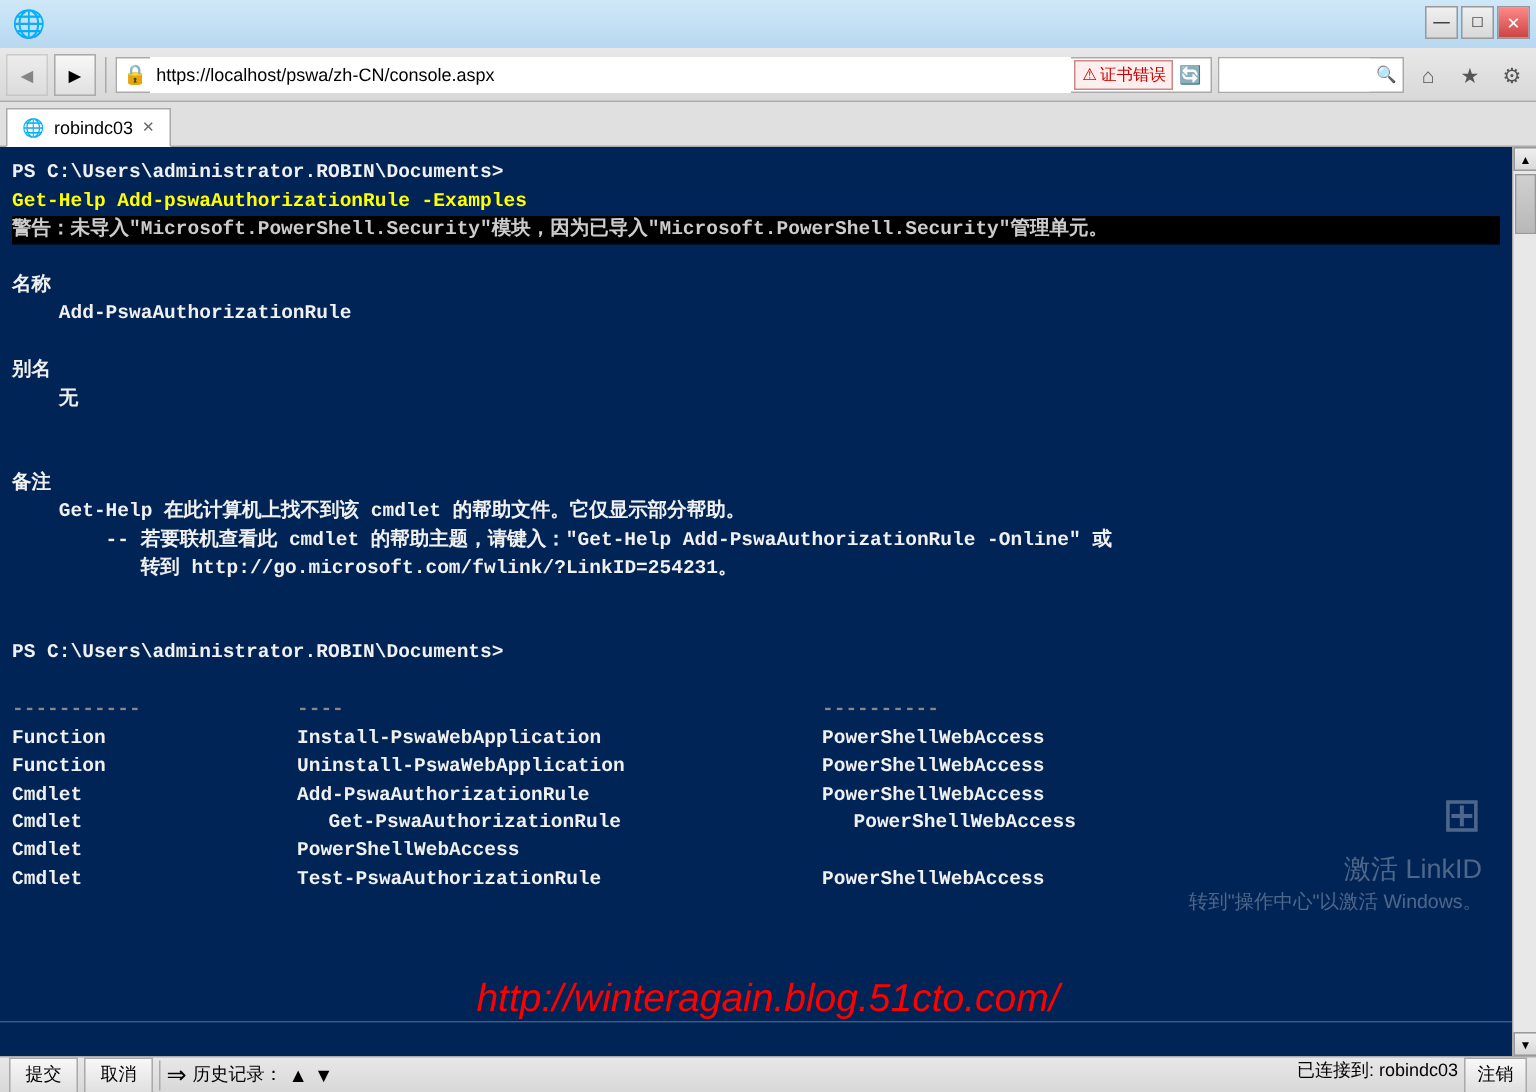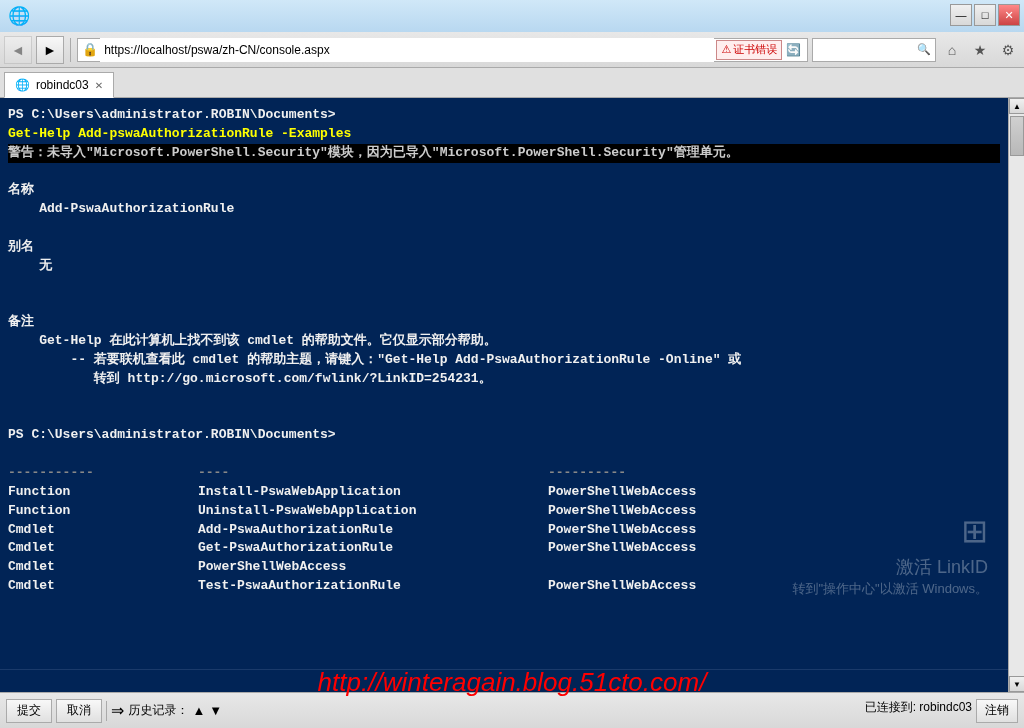--- a/index.html
+++ b/index.html
@@ -34,41 +34,41 @@
     .ie-tool-btn { width: 24px; height: 24px; display: flex; align-items: center; justify-content: center; font-size: 14px; cursor: pointer; color: #555; }
 
     
     .content-area { flex: 1; display: flex; overflow: hidden; }
     .main-content { flex: 1; overflow: hidden; display: flex; flex-direction: column; }
 
     
     .ps-console { flex: 1; background: #012456; color: #f0f0f0; font-family: Consolas, 'Courier New', monospace; font-size: 13px; padding: 8px; overflow: hidden; position: relative; line-height: 1.45; }
 
     
-    .bottom-bar { height: 36px; background: linear-gradient(to bottom, #e8e8e8, #d8d8d8); border-top: 1px solid #aaa; display: flex; align-items: center; padding: 0 6px; gap: 4px; }
+    .bottom-bar { height: 24px; background: linear-gradient(to bottom, #e8e8e8, #d8d8d8); border-top: 1px solid #aaa; display: flex; align-items: center; padding: 0 6px; gap: 4px; }
     .bottom-btn { height: 24px; padding: 0 10px; border: 1px solid #aaa; background: linear-gradient(to bottom, #f8f8f8, #e0e0e0); font-size: 12px; cursor: pointer; }
     .history-nav { display: flex; align-items: center; gap: 4px; font-size: 12px; }
     .status-right { margin-left: auto; display: flex; align-items: flex-start; gap: 4px; font-size: 12px; }
     .logout-btn { height: 24px; padding: 0 8px; border: 1px solid #aaa; background: linear-gradient(to bottom, #f8f8f8, #e0e0e0); font-size: 12px; cursor: pointer; }
 
     
     .ps-input-area { background: #012456; border-top: 1px solid #1a3a6a; }
     .ps-input { width: 100%; height: 22px; background: #012456; color: #f0f0f0; border: none; outline: none; font-family: Consolas, 'Courier New', monospace; font-size: 13px; padding: 0 8px; caret-color: white; }
 
     
     .scrollbar-v { width: 16px; background: #d4d4d4; border-left: 1px solid #aaa; display: flex; flex-direction: column; }
     .scroll-btn { width: 16px; height: 16px; background: linear-gradient(to bottom, #f0f0f0, #d8d8d8); border: 1px solid #999; display: flex; align-items: center; justify-content: center; font-size: 8px; cursor: pointer; }
     .scroll-track { flex: 1; background: #e8e8e8; position: relative; }
     .scroll-thumb { width: 14px; height: 40px; background: linear-gradient(to bottom, #d0d0d0, #b8b8b8); border: 1px solid #999; position: absolute; top: 2px; left: 1px; cursor: pointer; }
 
     
     .watermark { position: absolute; bottom: 70px; right: 20px; color: rgba(255,255,255,0.3); font-size: 18px; font-family: 'Segoe UI', sans-serif; text-align: right; pointer-events: none; }
 
     
-    .url-watermark { position: absolute; bottom: 30px; left: 0; right: 0; text-align: center; color: red; font-size: 26px; font-style: italic; pointer-events: none; font-family: Arial, sans-serif; z-index: 10; }
+    .url-watermark { position: absolute; bottom: 47px; left: 0; right: 0; text-align: center; color: red; font-size: 26px; font-style: italic; pointer-events: none; font-family: Arial, sans-serif; z-index: 10; }
 
     .ps-line { white-space: pre; font-weight: bold; }
     .yellow { color: #ffff00; }
   </style>
 </head>
 <body>
 
 <div class="window-outer" style="position:relative;">
 
   <div class="title-bar">
@@ -157,21 +157,21 @@
           <span style="display:inline-block;width:350px;">Uninstall-PswaWebApplication</span>
           <span>PowerShellWebAccess</span>
         </div>
         <div class="ps-line" style="display:flex;">
           <span style="display:inline-block;width:190px;">Cmdlet</span>
           <span style="display:inline-block;width:350px;">Add-PswaAuthorizationRule</span>
           <span>PowerShellWebAccess</span>
         </div>
         <div class="ps-line" style="display:flex;">
           <span style="display:inline-block;width:190px;">Cmdlet</span>
-          <span style="display:inline-block;width:350px;">Get-PswaAuthorizationRule</span>
+          <span style="display:inline-block;width:350px;margin-left:21px;">Get-PswaAuthorizationRule</span>
           <span>PowerShellWebAccess</span>
         </div>
         <div class="ps-line" style="display:flex;">
           <span style="display:inline-block;width:190px;">Cmdlet</span>
           <span>PowerShellWebAccess</span>
         </div>
         <div class="ps-line" style="display:flex;">
           <span style="display:inline-block;width:190px;">Cmdlet</span>
           <span style="display:inline-block;width:350px;">Test-PswaAuthorizationRule</span>
           <span>PowerShellWebAccess</span>

